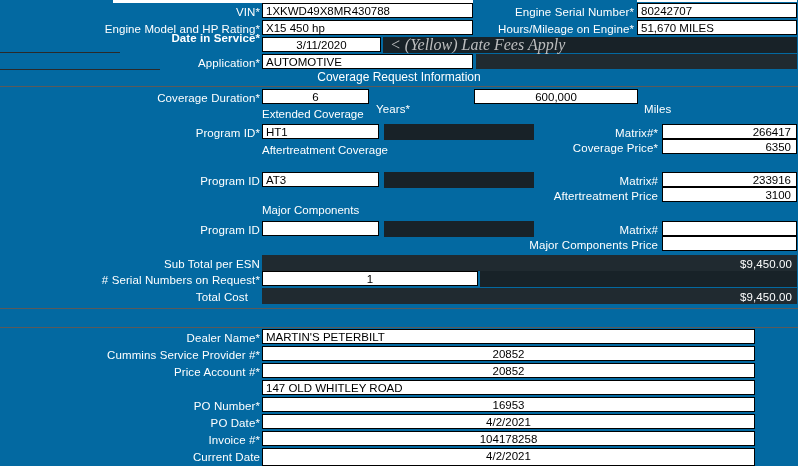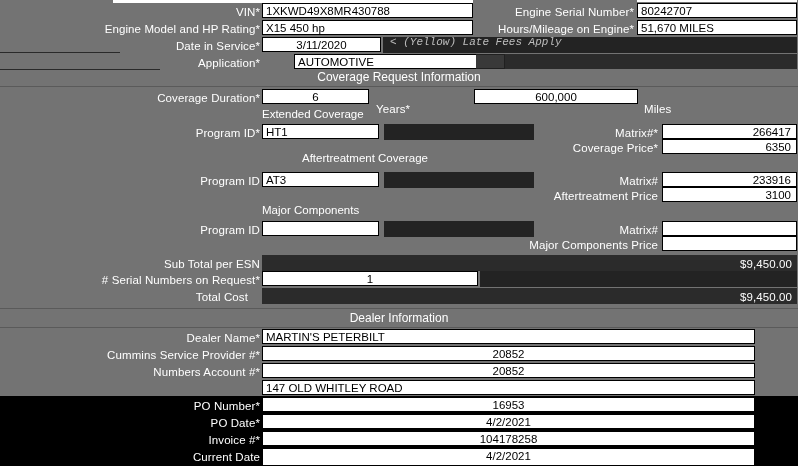--- a/index.html
+++ b/index.html
@@ -10,22 +10,22 @@
   body {
     width: 798px;
     height: 466px;
     overflow: hidden;
     font-family: "Liberation Sans", sans-serif;
   }
 
   .page {
     position: relative;
     width: 798px;
-    height: 396px;
-    background: #737373;
+    height: 466px;
+    background: #0369a1;
     color: #ffffff;
   }
 
   
   .lbl {
     position: absolute;
     text-align: right;
     color: #ffffff;
     font-size: 11.5px;
     line-height: 13px;
@@ -84,23 +84,23 @@
     position: absolute;
     background: #1b1b1b;
     opacity: 0.9;
   }
   .smudge.d2 { background: #232323; }
 
   
   .annot {
     position: absolute;
     color: #d8d8d8;
-    font-family: Liberation Mono, monospace;
+    font-family: Liberation Serif, serif;
     font-style: italic;
-    font-size: 11px;
+    font-size: 16px;
     white-space: nowrap;
     opacity: 0.85;
   }
 
   .topbar {
     position: absolute;
     background: #ffffff;
   }
 </style>
 </head>
@@ -114,27 +114,27 @@
   <div class="lbl" style="left:120px; top:6px; width:140px;">VIN*</div>
   <div class="fld" style="left:262px; top:3px; width:211px; height:15px;">1XKWD49X8MR430788</div>
   <div class="lbl" style="left:470px; top:6px; width:164px;">Engine Serial Number*</div>
   <div class="fld" style="left:637px; top:3px; width:160px; height:15px;">80242707</div>
 
   <div class="lbl" style="left:96px; top:23px; width:164px;">Engine Model and HP Rating*</div>
   <div class="fld" style="left:262px; top:20px; width:211px; height:15px;">X15  450 hp</div>
   <div class="lbl" style="left:470px; top:23px; width:164px;">Hours/Mileage on Engine*</div>
   <div class="fld" style="left:637px; top:20px; width:160px; height:15px;">51,670 MILES</div>
 
-  <div class="lbl" style="left:150px; top:40px; width:110px;">Date in Service*</div>
+  <div class="lbl" style="left:150px; top:32px; width:110px;font-weight:bold;">Date in Service*</div>
   <div class="fld center" style="left:262px; top:37px; width:119px; height:15px;">3/11/2020</div>
   <div class="smudge" style="left:383px; top:37px; width:414px; height:16px;"></div>
   <div class="annot" style="left:390px; top:36px;">&lt; (Yellow) Late Fees Apply</div>
 
   <div class="lbl" style="left:160px; top:57px; width:100px;">Application*</div>
-  <div class="fld" style="left:262px; top:54px; width:211px; height:15px;margin-left:32px;">AUTOMOTIVE</div>
+  <div class="fld" style="left:262px; top:54px; width:211px; height:15px;">AUTOMOTIVE</div>
   <div class="smudge d2" style="left:476px; top:54px; width:321px; height:15px;"></div>
   <div class="rule" style="left:0px; top:52px; width:120px;"></div>
   <div class="rule" style="left:0px; top:69px; width:160px;"></div>
 
   <div class="band" style="left:0px; top:70px; width:798px;">Coverage Request Information</div>
   <div class="rule light" style="left:0px; top:86px; width:798px;"></div>
 
   <div class="lbl" style="left:140px; top:92px; width:120px;">Coverage Duration*</div>
   <div class="fld center" style="left:262px; top:89px; width:107px; height:15px;">6</div>
   <div class="lbl left" style="left:376px; top:92px; width:60px;">Years*</div>
@@ -143,21 +143,21 @@
 
   <div class="subtitle" style="left:262px; top:108px;">Extended Coverage</div>
   <div class="lbl" style="left:160px; top:127px; width:100px;text-align:right;">Program ID*</div>
   <div class="fld" style="left:262px; top:124px; width:117px; height:15px;">HT1</div>
   <div class="lbl" style="left:540px; top:127px; width:118px;">Matrix#*</div>
   <div class="fld right" style="left:662px; top:124px; width:135px; height:15px;">266417</div>
   <div class="lbl" style="left:528px; top:142px; width:130px;">Coverage Price*</div>
   <div class="fld right" style="left:662px; top:139px; width:135px; height:15px;">6350</div>
   <div class="smudge" style="left:384px; top:124px; width:150px; height:16px;"></div>
 
-  <div class="subtitle" style="left:262px; top:152px;margin-left:40px;">Aftertreatment Coverage</div>
+  <div class="subtitle" style="left:262px; top:144px;">Aftertreatment Coverage</div>
   <div class="lbl" style="left:160px; top:175px; width:100px;">Program ID</div>
   <div class="fld" style="left:262px; top:172px; width:117px; height:15px;">AT3</div>
   <div class="lbl" style="left:548px; top:175px; width:110px;">Matrix#</div>
   <div class="fld right" style="left:662px; top:172px; width:135px; height:15px;">233916</div>
   <div class="lbl" style="left:508px; top:190px; width:150px;">Aftertreatment Price</div>
   <div class="fld right" style="left:662px; top:187px; width:135px; height:15px;">3100</div>
   <div class="smudge" style="left:384px; top:172px; width:150px; height:16px;"></div>
 
   <div class="subtitle" style="left:262px; top:204px;">Major Components</div>
   <div class="lbl" style="left:160px; top:224px; width:100px;">Program ID</div>
@@ -174,30 +174,29 @@
 
   <div class="lbl" style="left:96px; top:274px; width:164px;"># Serial Numbers on Request*</div>
   <div class="fld center" style="left:262px; top:271px; width:216px; height:15px;">1</div>
   <div class="smudge" style="left:480px; top:271px; width:317px; height:16px;"></div>
 
   <div class="lbl" style="left:164px; top:291px; width:84px;">Total Cost</div>
   <div class="smudge d2" style="left:262px; top:288px; width:535px; height:16px;"></div>
   <div class="lbl" style="left:680px; top:291px; width:112px;">$9,450.00</div>
 
   <div class="rule light" style="left:0px; top:308px; width:798px;"></div>
-  <div class="band" style="left:0px; top:311px; width:798px;">Dealer Information</div>
   <div class="rule light" style="left:0px; top:327px; width:798px;"></div>
 
   <div class="lbl" style="left:140px; top:332px; width:120px;">Dealer  Name*</div>
   <div class="fld" style="left:262px; top:329px; width:493px; height:15px;">MARTIN'S PETERBILT</div>
 
   <div class="lbl" style="left:80px; top:349px; width:180px;">Cummins Service Provider #*</div>
   <div class="fld center" style="left:262px; top:346px; width:493px; height:15px;">20852</div>
 
-  <div class="lbl" style="left:120px; top:366px; width:140px;">Numbers Account #*</div>
+  <div class="lbl" style="left:120px; top:366px; width:140px;">Price Account #*</div>
   <div class="fld center" style="left:262px; top:363px; width:493px; height:15px;">20852</div>
 
   <div class="fld" style="left:262px; top:380px; width:493px; height:15px;">147 OLD WHITLEY ROAD</div>
 
   <div class="lbl" style="left:150px; top:400px; width:110px;">PO Number*</div>
   <div class="fld center" style="left:262px; top:397px; width:493px; height:15px;">16953</div>
 
   <div class="lbl" style="left:150px; top:417px; width:110px;">PO Date*</div>
   <div class="fld center" style="left:262px; top:414px; width:493px; height:15px;">4/2/2021</div>
 

